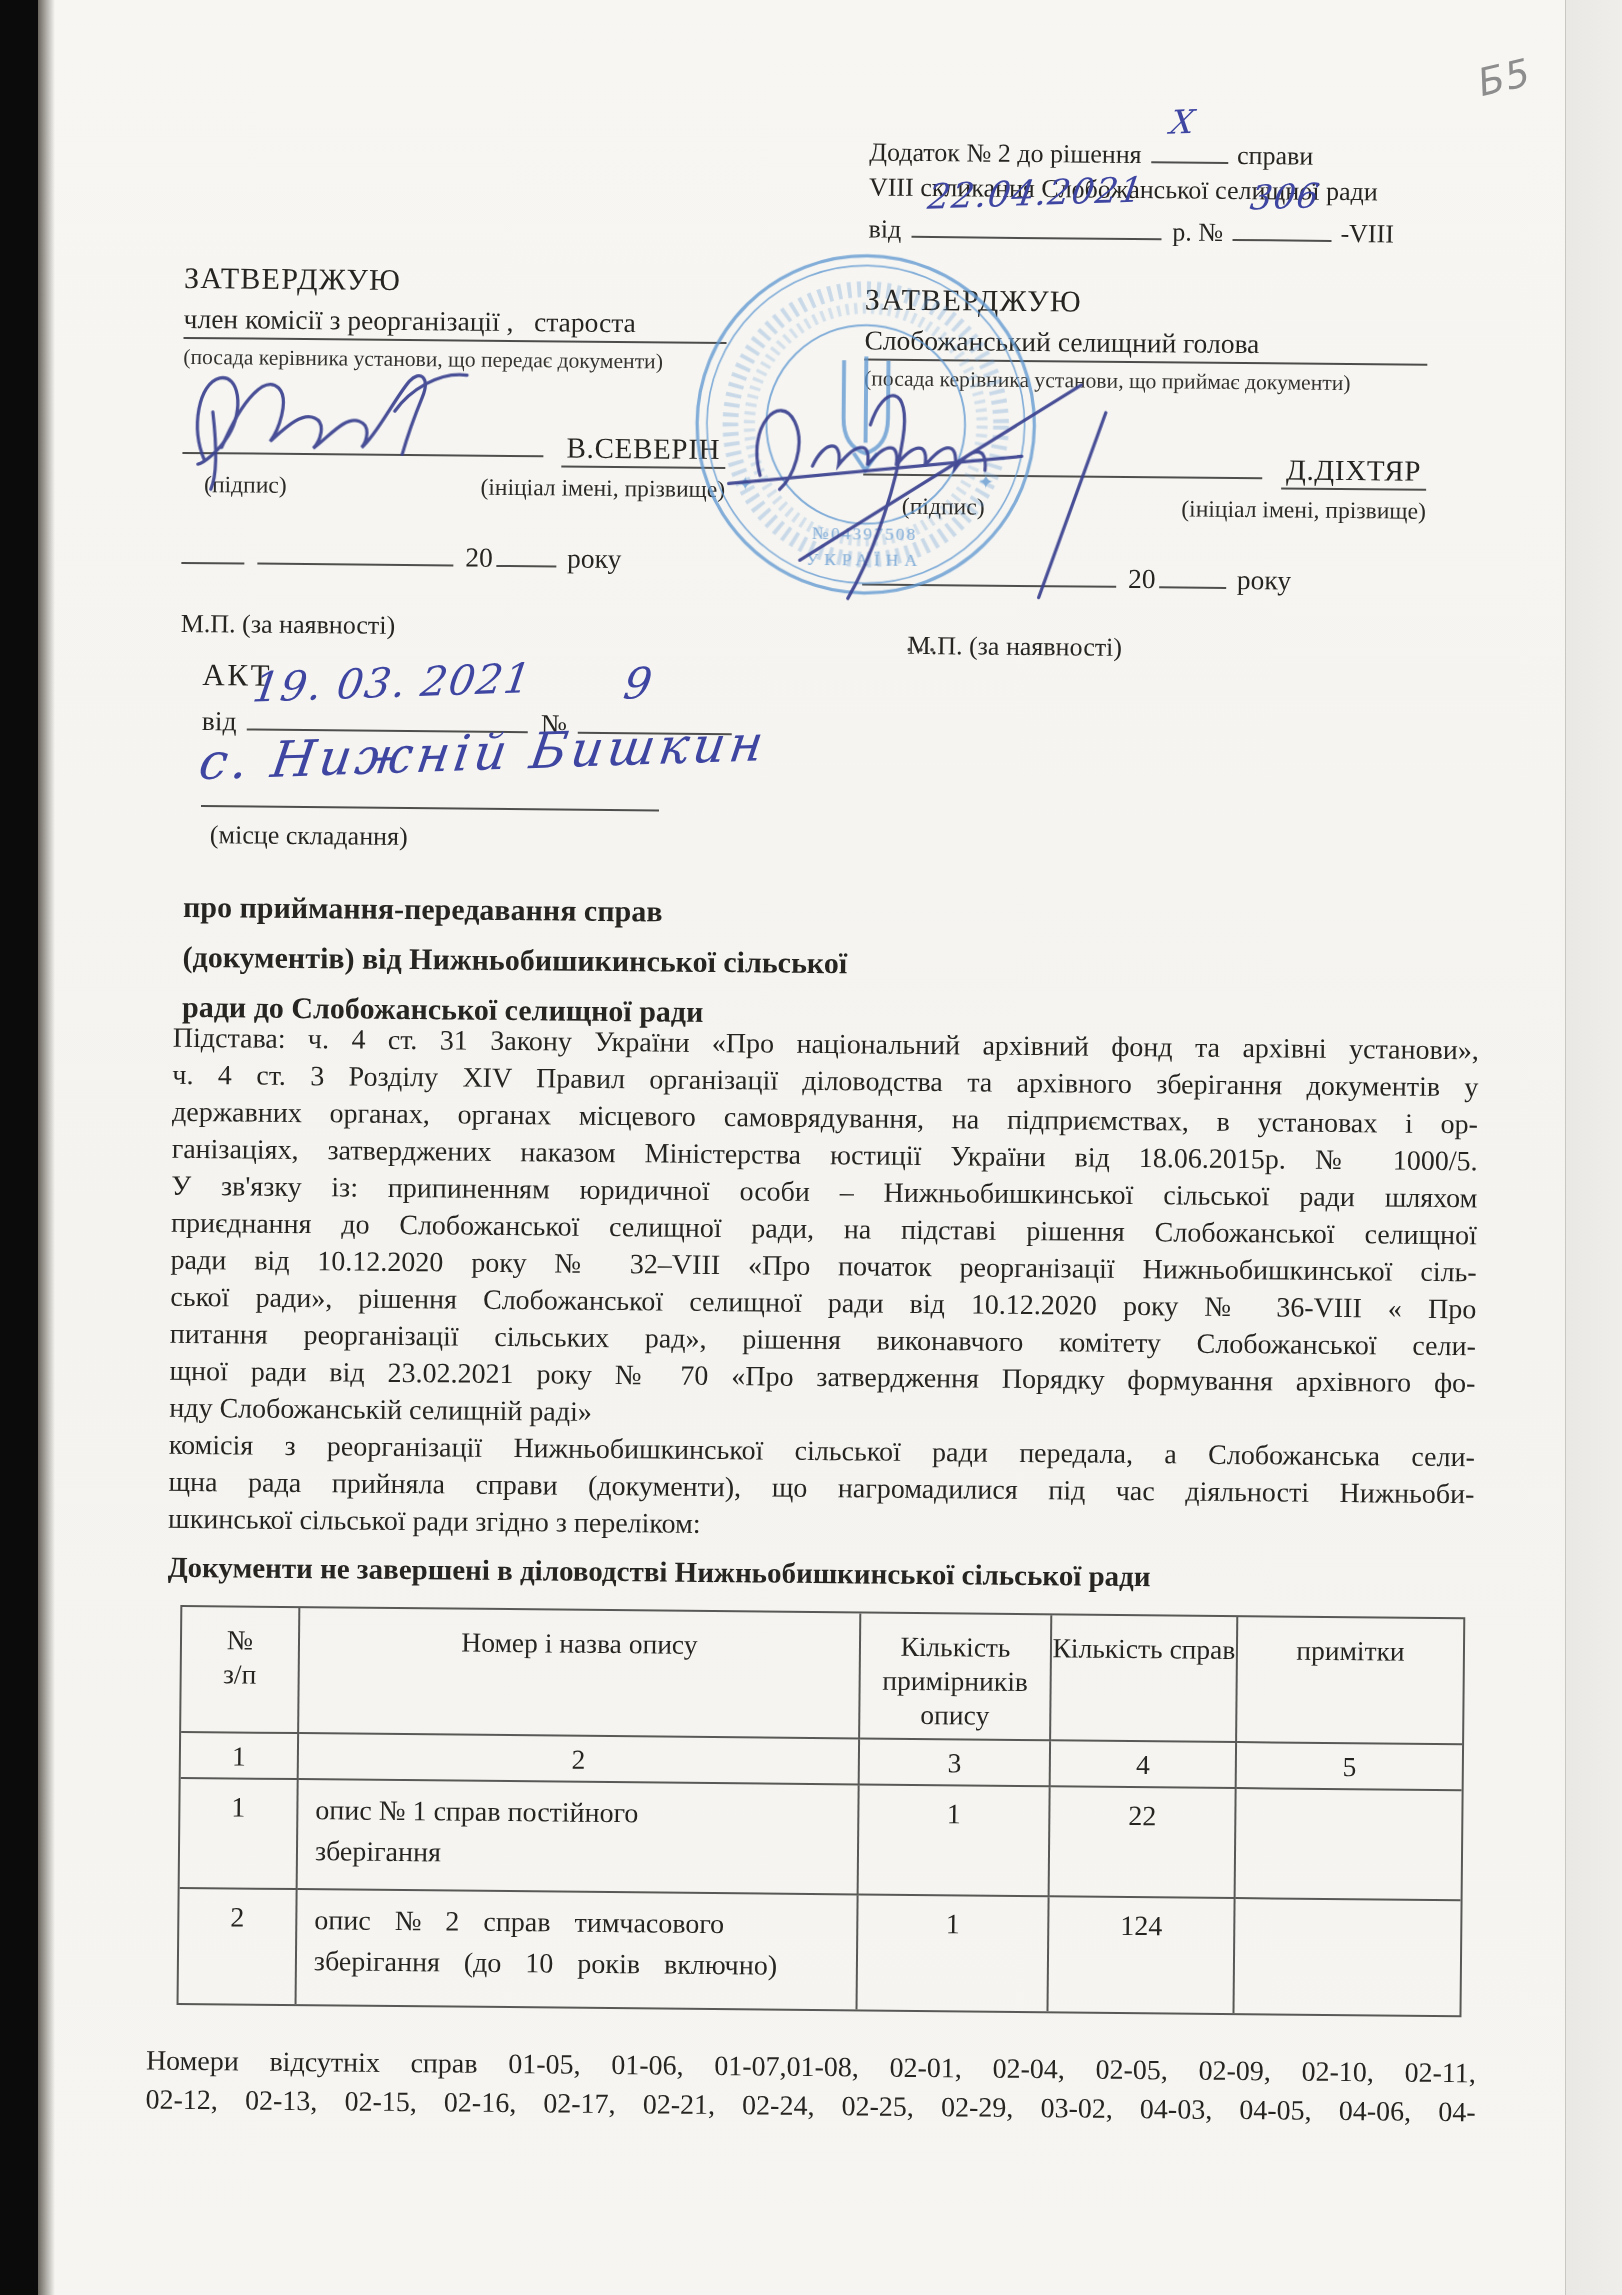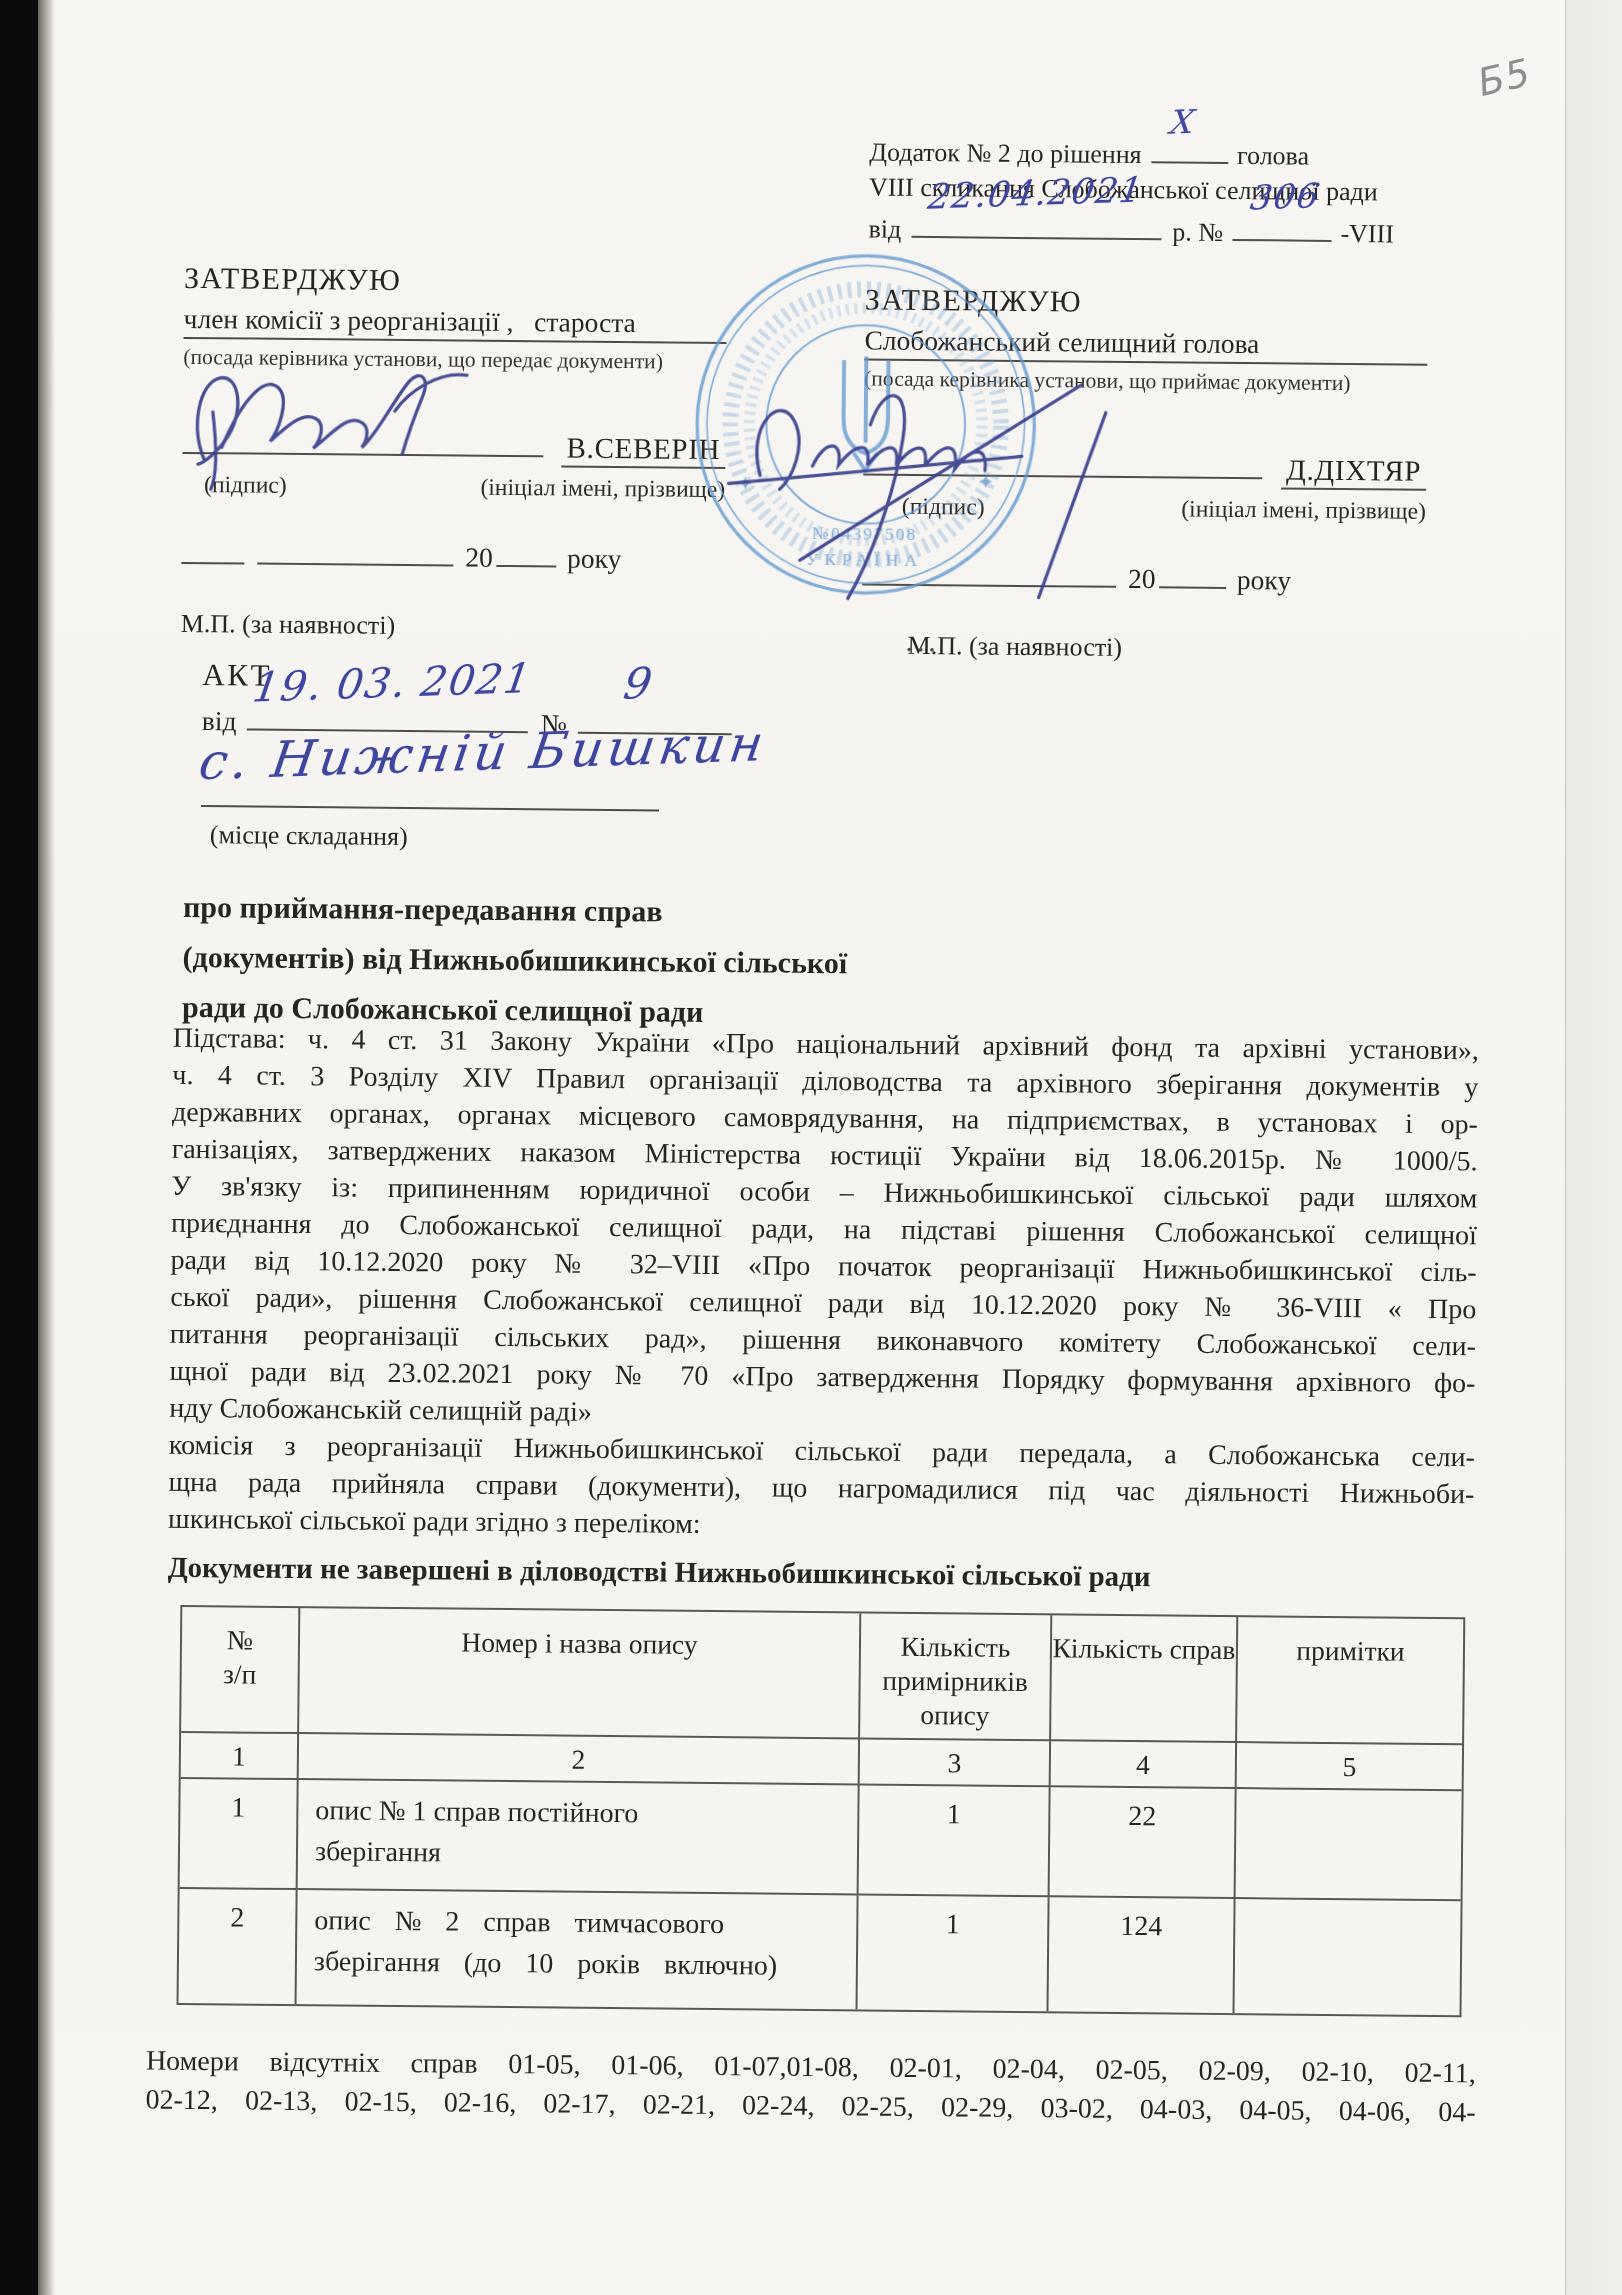--- a/index.html
+++ b/index.html
@@ -101,21 +101,21 @@
   <div class="content">
 
     <div class="pencil">Б5</div>
 
     <div class="appendix">
       <div class="row">
         <span>Додаток № 2 до рішення</span>
         <span class="blank" style="width:77px;margin:0 9.2px;">
           <span class="hw hw-x">Х</span>
         </span>
-        <span>голова</span>
+        <span>справи</span>
       </div>
       <div class="row">
         <span>VIII скликання Слобожанської селищної ради</span>
       </div>
       <div class="row" style="margin-top:3.9px;">
         <span>від</span>
         <span class="blank" style="width:250px;margin:0 10.5px;">
           <span class="hw hw-d1">22.04.2021</span>
         </span>
         <span>р. №</span>

